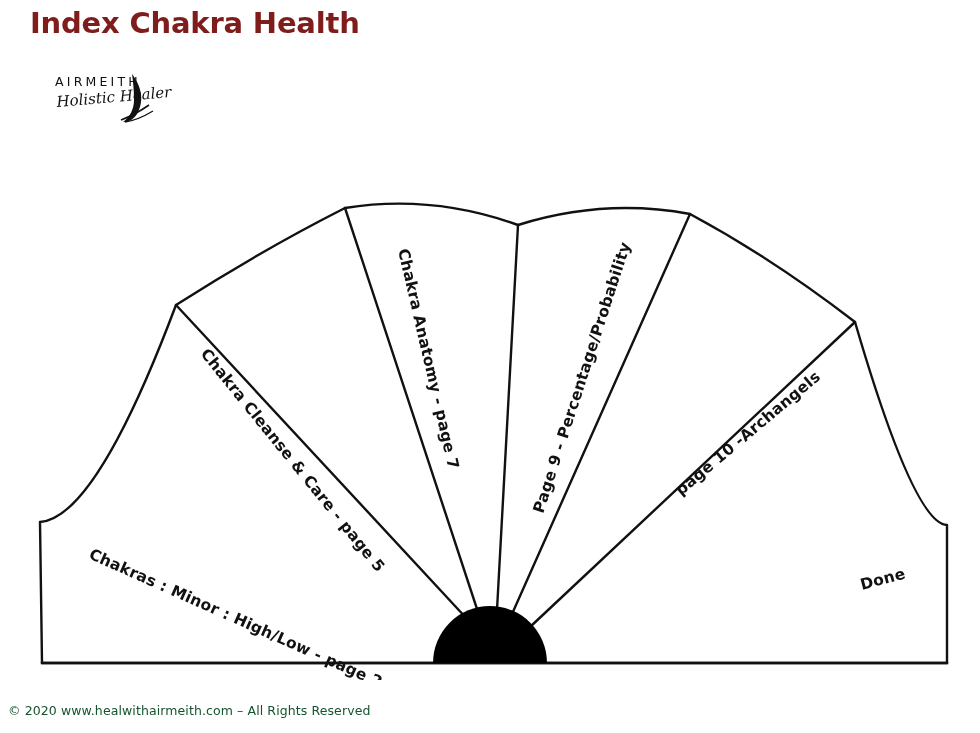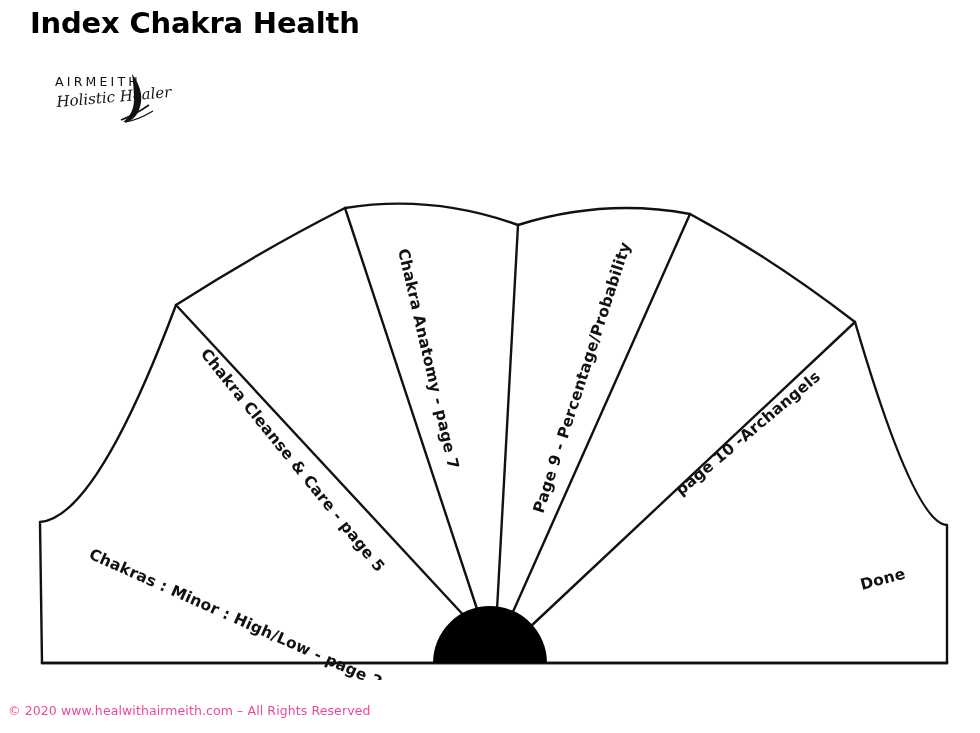--- a/index.html
+++ b/index.html
@@ -16,21 +16,21 @@
     color: #111111;
   }
 
   #page-title {
     position: absolute;
     left: 30px;
     top: 6px;
     font-size: 29px;
     font-weight: bold;
     letter-spacing: -0.2px;
-    color: #000000;
+    color: #7f1d1d;
     white-space: nowrap;
   }
 
   #brand-logo {
     position: absolute;
     left: 33px;
     top: 62px;
     width: 152px;
     height: 68px;
     background: #ffffff;
@@ -76,21 +76,21 @@
     fill: #111111;
     letter-spacing: 0.2px;
   }
 
   #footer-note {
     position: absolute;
     left: 8px;
     top: 703px;
     font-size: 12.5px;
     font-weight: normal;
-    color: #ec4899;
+    color: #14532d;
     letter-spacing: 0.1px;
     white-space: nowrap;
   }
 </style>
 </head>
 <body>
 
 <div id="page-title">Index Chakra Health</div>
 
 <div id="brand-logo">

